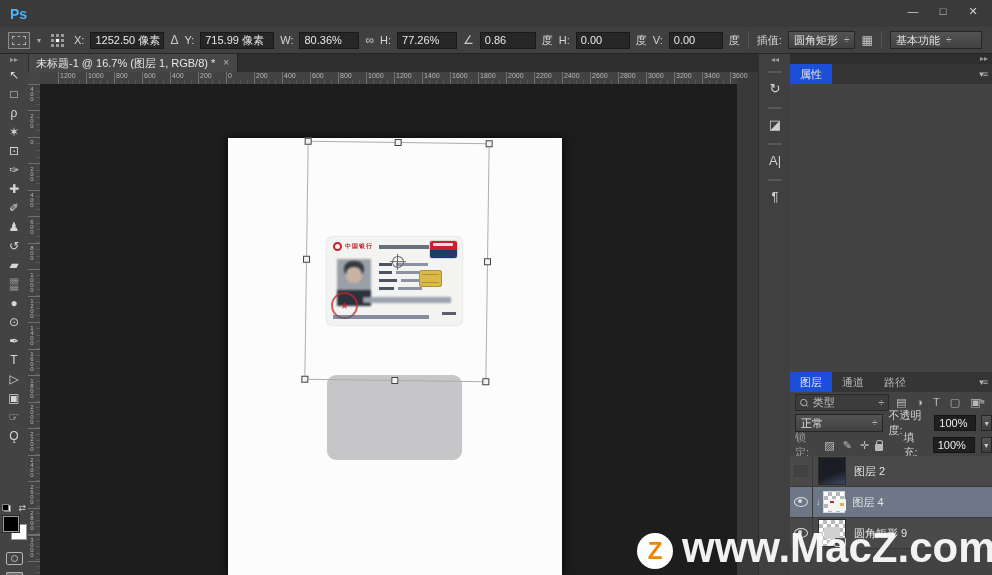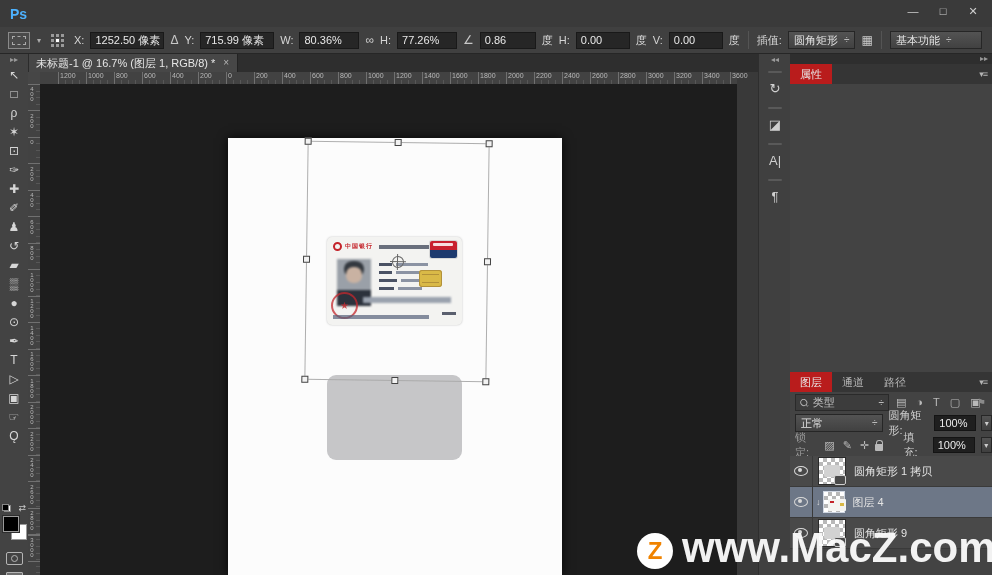--- a/index.html
+++ b/index.html
@@ -134,21 +134,21 @@
   #dock-collapse{display:block;text-align:center;color:#9a9a9a;font-size:8px;height:11px;line-height:11px;}
   .dock-icon{width:32px;height:26px;display:flex;align-items:center;justify-content:center;
              color:#d0d0d0;font-size:13px;}
   .dock-grip{width:14px;height:2px;background:#595959;margin:6px auto 2px auto;border-radius:1px;}
 
   #panel-col{left:790px;top:54px;width:202px;height:521px;background:#434343;}
   #panel-top{position:absolute;left:0;top:0;width:100%;height:10px;background:#2e2e2e;}
   #panel-top .collapse{position:absolute;right:4px;top:0;font-size:8px;color:#999;line-height:10px;}
   .tabrow{position:absolute;left:0;width:100%;height:20px;background:#353535;display:flex;align-items:flex-end;}
   .ptab{font-size:11px;color:#b5b5b5;padding:3px 10px;line-height:14px;}
-  .ptab.active{background:#b91c1c;color:#e8e8e8;}
+  .ptab.active{background:#1d4ed8;color:#e8e8e8;}
   .panel-menu{position:absolute;right:5px;top:5px;color:#b5b5b5;font-size:9px;letter-spacing:-1px;}
   #props-tabrow{top:10px;}
   #props-content{position:absolute;left:0;top:30px;width:100%;height:288px;background:#4e4e4e;}
   #props-none{padding:9px 14px;font-size:12px;color:#cfcfcf;border-bottom:1px solid #5a5a5a;}
   #layers-tabrow{top:318px;}
   #filter-row{position:absolute;left:0;top:338px;width:100%;height:20px;display:flex;align-items:center;
               gap:7px;padding-left:5px;box-sizing:border-box;}
   #filter-kind{display:flex;align-items:center;gap:5px;width:84px;height:15px;background:#3c3c3c;
                border:1px solid #2a2a2a;color:#c5c5c5;font-size:11px;padding:0 4px;}
   #filter-kind .mag{display:inline-block;transform:rotate(-45deg);font-size:10px;color:#b5b5b5;}
@@ -460,48 +460,47 @@
           <span class="filter-icon">▣</span>
         </span>
       <span id="filter-pin">⚑</span>
     </div>
 
     <div id="blend-row">
       <span class="opt-drop" id="blend-select">
         <span>正常</span>
         <span class="drop-arrow" style="margin-left:auto">÷</span>
       </span>
-      <span>圆角矩形:</span>
+      <span>不透明度:</span>
       <span class="val-field">100%</span>
       <span class="val-btn">▾</span>
     </div>
 
     <div id="lock-row">
       <span>锁定:</span>
       <span id="lock-icons" style="display:flex;gap:8px;align-items:center">
           <span class="lock-icon">▨</span>
           <span class="lock-icon">✎</span>
           <span class="lock-icon">✛</span>
         </span>
       <span id="lock-all"></span>
       <span id="fill-label">填充:</span>
       <span class="val-field">100%</span>
       <span class="val-btn">▾</span>
     </div>
 
     <div id="layer-rows">
         <div class="layer-row">
           <span class="vis-cell">
-            <span class="eye"></span>
+            <span class="eye-empty"></span>
           </span>
           <span class="thumb">
-            <span class="inner-shape"></span>
-            <span class="shape-badge"></span>
+            <span class="inner-dark"></span>
           </span>
-          <span class="layer-label">圆角矩形 1 拷贝</span>
+          <span class="layer-label">图层 2</span>
         </div>
         <div class="layer-row selected">
           <span class="vis-cell">
             <span class="eye"></span>
           </span>
           <span class="clip-arrow">↓</span>
           <span class="thumb small">
             <span class="inner-card"></span>
           </span>
           <span class="layer-label">图层 4</span>

